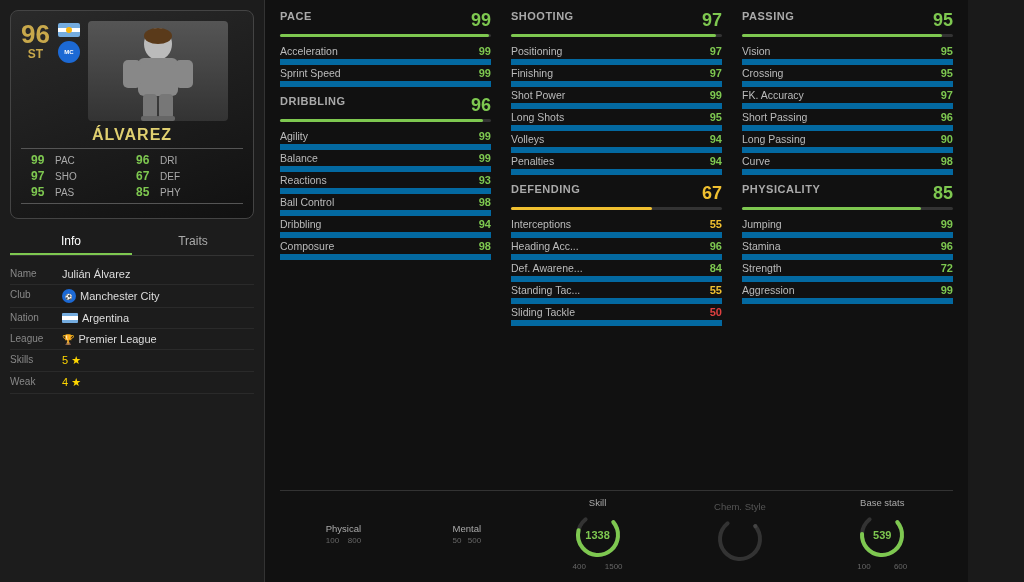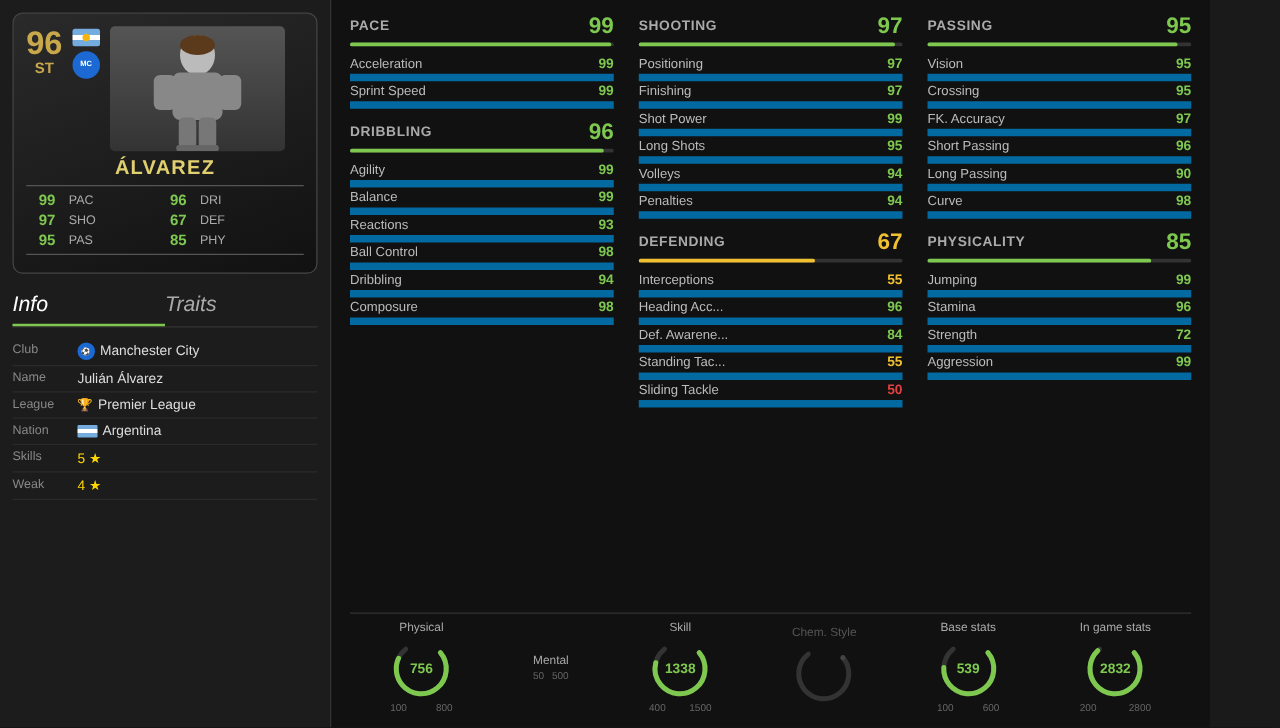--- a/index.html
+++ b/index.html
@@ -142,27 +142,26 @@
       font-size: 10px;
     }
     
     .tabs-row {
       display: flex;
       border-bottom: 1px solid #333;
       margin-bottom: 8px;
     }
     .tab-btn {
       flex: 1;
-      text-align: left;
+      text-align: center;
       padding: 5px 0;
-      font-size: 17px;
+      font-size: 12px;
       color: #aaa;
       cursor: pointer;
       border-bottom: 2px solid transparent;
-      font-style: italic;
     }
     .tab-btn.active {
       color: #fff;
       border-bottom: 2px solid #7ec850;
     }
     .info-rows {
       font-size: 11px;
       color: #ccc;
     }
     .info-row {
@@ -213,21 +212,20 @@
     }
     .stats-columns {
       display: grid;
       grid-template-columns: 1fr 1fr 1fr;
       gap: 0 20px;
       height: calc(100% - 90px);
     }
     .stat-column {}
     .stat-header {
       display: flex;
-      align-items: center;
       justify-content: space-between;
       margin-bottom: 3px;
     }
     .stat-category {
       font-size: 11px;
       font-weight: bold;
       color: #aaa;
       letter-spacing: 0.5px;
       text-transform: uppercase;
     }
@@ -379,45 +377,45 @@
         </div>
     </div>
 
     <div class="tabs-row">
       <div class="tab-btn active">Info</div>
       <div class="tab-btn">Traits</div>
     </div>
 
     <div class="info-rows">
       <div class="info-row">
+        <span class="info-label">Name</span>
+        <span class="info-value">Julián Álvarez</span>
+      </div>
+      <div class="info-row">
         <span class="info-label">Club</span>
         <span class="info-value">
           <span class="info-club-icon">⚽</span>
           <span>Manchester City</span>
         </span>
       </div>
       <div class="info-row">
-        <span class="info-label">Name</span>
-        <span class="info-value">Julián Álvarez</span>
+        <span class="info-label">Nation</span>
+        <span class="info-value">
+          <span class="flag-small-arg"></span>
+          <span>Argentina</span>
+        </span>
       </div>
       <div class="info-row">
         <span class="info-label">League</span>
         <span class="info-value">
           <span style="font-size:10px;">🏆</span>
           <span>Premier League</span>
         </span>
       </div>
       <div class="info-row">
-        <span class="info-label">Nation</span>
-        <span class="info-value">
-          <span class="flag-small-arg"></span>
-          <span>Argentina</span>
-        </span>
-      </div>
-      <div class="info-row">
         <span class="info-label">Skills</span>
         <span class="info-value stars">5 ★</span>
       </div>
       <div class="info-row">
         <span class="info-label">Weak</span>
         <span class="info-value stars">4 ★</span>
       </div>
     </div>
   </div>
 
@@ -606,27 +604,20 @@
               <span class="stat-name">Aggression</span>
               <span class="stat-val val-green">99</span>
             </div>
           </div>
       </div>
     </div>
 
     <div class="gauges-row" id="gauges-row">
         <div class="gauge-item">
     <span class="gauge-label" style="">Physical</span>
-    <div class="gauge-circle">
-      <svg width="50" height="50" viewBox="0 0 50 50">
-        <circle cx="25" cy="25" r="20" fill="none" stroke="#333" stroke-width="4" stroke-dasharray="94.24777960769379 125.66370614359172" stroke-dashoffset="0" stroke-linecap="round" style="transform:rotate(-200deg);transform-origin:25px 25px;"></circle>
-        <circle cx="25" cy="25" r="20" fill="none" stroke="#7ec850" stroke-width="4" stroke-dasharray="84.82300164692442 125.66370614359172" stroke-dashoffset="0" stroke-linecap="round" style="transform:rotate(-200deg);transform-origin:25px 25px;"></circle>
-      </svg>
-      <span class="gauge-value" style="">756</span>
-    </div>
     <div class="gauge-range">
       <span style="">100</span>
       <span style="">800</span>
     </div>
   </div>
         <div class="gauge-item">
     <span class="gauge-label" style="">Mental</span>
     <div class="gauge-range">
       <span style="">50</span>
       <span style="">500</span>
@@ -667,29 +658,15 @@
         <circle cx="25" cy="25" r="20" fill="none" stroke="#333" stroke-width="4" stroke-dasharray="94.24777960769379 125.66370614359172" stroke-dashoffset="0" stroke-linecap="round" style="transform:rotate(-200deg);transform-origin:25px 25px;"></circle>
         <circle cx="25" cy="25" r="20" fill="none" stroke="#7ec850" stroke-width="4" stroke-dasharray="77.2831792783089 125.66370614359172" stroke-dashoffset="0" stroke-linecap="round" style="transform:rotate(-200deg);transform-origin:25px 25px;"></circle>
       </svg>
       <span class="gauge-value" style="">539</span>
     </div>
     <div class="gauge-range">
       <span style="">100</span>
       <span style="">600</span>
     </div>
   </div>
-        <div class="gauge-item">
-    <span class="gauge-label" style="">In game stats</span>
-    <div class="gauge-circle">
-      <svg width="50" height="50" viewBox="0 0 50 50">
-        <circle cx="25" cy="25" r="20" fill="none" stroke="#333" stroke-width="4" stroke-dasharray="94.24777960769379 125.66370614359172" stroke-dashoffset="0" stroke-linecap="round" style="transform:rotate(-200deg);transform-origin:25px 25px;"></circle>
-        <circle cx="25" cy="25" r="20" fill="none" stroke="#7ec850" stroke-width="4" stroke-dasharray="92.36282401553991 125.66370614359172" stroke-dashoffset="0" stroke-linecap="round" style="transform:rotate(-200deg);transform-origin:25px 25px;"></circle>
-      </svg>
-      <span class="gauge-value" style="">2832</span>
-    </div>
-    <div class="gauge-range">
-      <span style="">200</span>
-      <span style="">2800</span>
-    </div>
-  </div>
       </div>
   </div>
 </div>
 
 </body></html>

